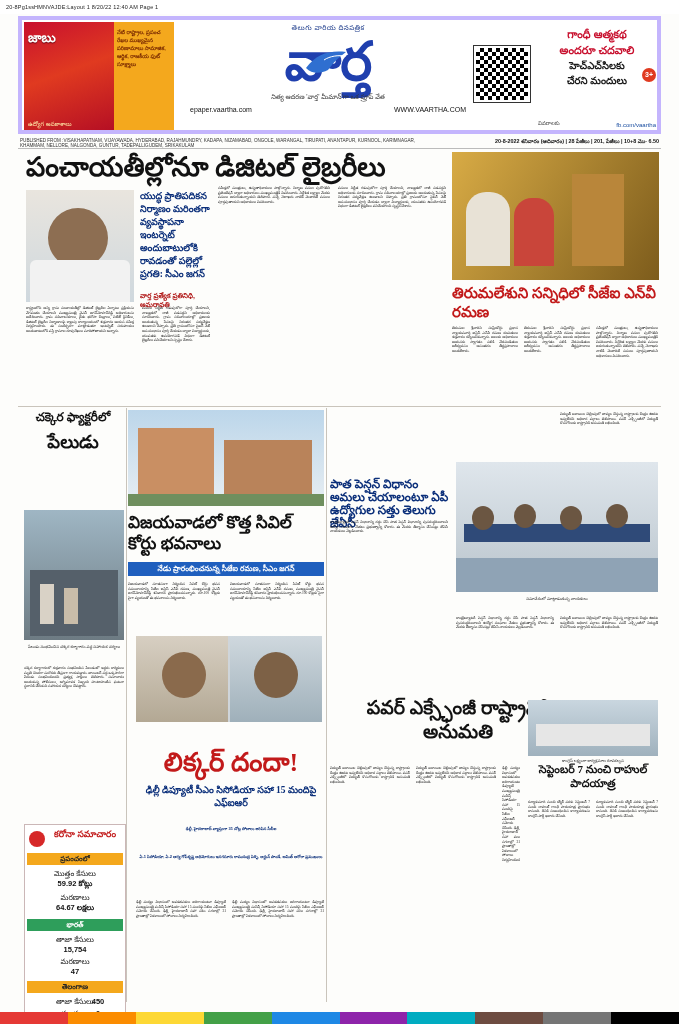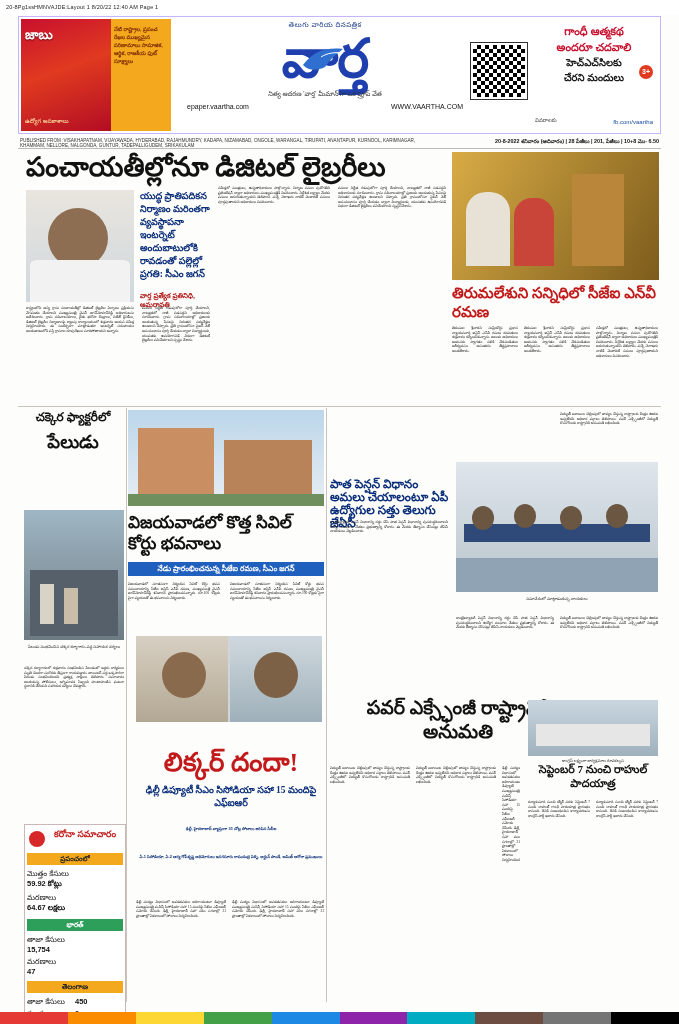--- a/index.html
+++ b/index.html
@@ -5,21 +5,21 @@
   html,body{margin:0;padding:0;background:#ffffff;}
   body{width:679px;height:1024px;font-family:"Liberation Sans",sans-serif;overflow:hidden;}
   .page{position:relative;width:679px;height:1024px;background:#fdfdfb;}
 
   
   .printbar{position:absolute;left:0;top:0;width:679px;height:14px;background:#ffffff;
     font-size:5.5px;color:#222;line-height:14px;padding-left:6px;box-sizing:border-box;letter-spacing:.2px;}
 
   
   .masthead{position:absolute;left:18px;top:16px;width:643px;height:118px;background:#ffffff;
-    border:1px solid #c4b5fd;box-sizing:border-box;overflow:hidden;}
+    border:4px solid #c4b5fd;box-sizing:border-box;overflow:hidden;}
   .mast-left{position:absolute;left:2px;top:2px;width:150px;height:112px;overflow:hidden;}
   .ad-red{position:absolute;left:0;top:0;width:90px;height:112px;
     background:linear-gradient(160deg,#c8102e 0%,#e03a20 45%,#b30d24 100%);}
   .ad-red .adtxt{position:absolute;left:4px;top:8px;width:82px;color:#fff;font-size:13px;
     font-weight:bold;line-height:15px;text-shadow:0 1px 1px #6d0612;}
   .ad-red .adsub{position:absolute;left:4px;bottom:6px;width:82px;color:#ffe9a8;font-size:6px;line-height:8px;}
   .ad-orange{position:absolute;left:90px;top:0;width:60px;height:112px;background:#f4a81d;}
   .ad-orange .l{position:absolute;left:3px;top:6px;width:54px;color:#7a2a00;font-size:5.4px;line-height:8px;font-weight:bold;}
   .mast-center{position:absolute;left:156px;top:4px;width:300px;text-align:center;}
   .mast-tag{font-size:7px;color:#1b3a8a;letter-spacing:.4px;}
@@ -83,21 +83,21 @@
   .liq-head1{position:absolute;left:136px;top:726px;width:190px;font-size:13px;line-height:17px;text-align:center;}
   .liq-head2{position:absolute;left:136px;top:748px;width:190px;font-size:26px;line-height:30px;text-align:center;}
   .liq-sub{position:absolute;left:136px;top:784px;width:190px;font-size:9.5px;line-height:13px;text-align:center;color:#0b2f7a;font-weight:bold;font-family:"Liberation Serif",serif;}
 
   .sept-head{position:absolute;left:528px;top:762px;width:130px;font-size:11px;line-height:14px;text-align:center;}
 
   
   .corona{position:absolute;left:24px;top:804px;width:100px;height:196px;border:1px solid #cbb7b7;background:#fff;margin-top:20px;}
   .corona-t{position:absolute;left:22px;top:4px;width:76px;font-size:9px;line-height:11px;color:#c21a1a;font-weight:bold;text-align:center;}
   .virus{position:absolute;left:4px;top:6px;width:16px;height:16px;border-radius:50%;background:#d62828;}
-  .corona-row{position:absolute;left:2px;width:96px;font-size:7.5px;color:#111;}
+  .corona-row{position:absolute;left:2px;width:96px;font-size:7.5px;color:#111;text-align:center;}
   .corona-band{position:absolute;left:2px;width:96px;height:12px;background:#f4a81d;color:#222;
     font-size:7px;line-height:12px;text-align:center;font-weight:bold;}
   .corona-band.green{background:#2e9e5b;color:#fff;}
 
   
   .colorbar{position:absolute;left:0;bottom:0;width:679px;height:12px;display:flex;}
   .colorbar div{flex:1;}
 </style>
 </head>
 <body>

